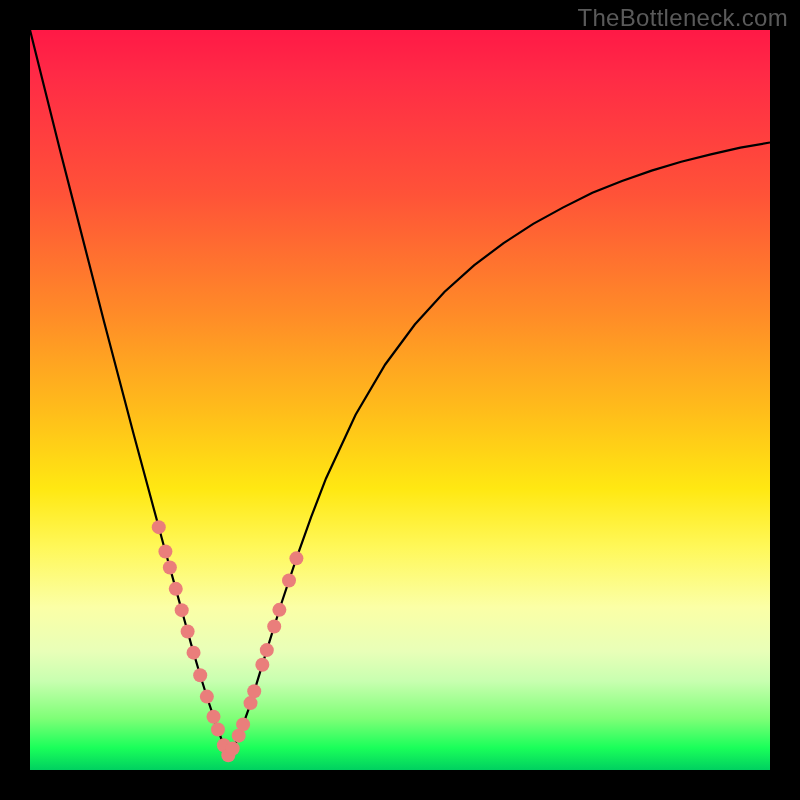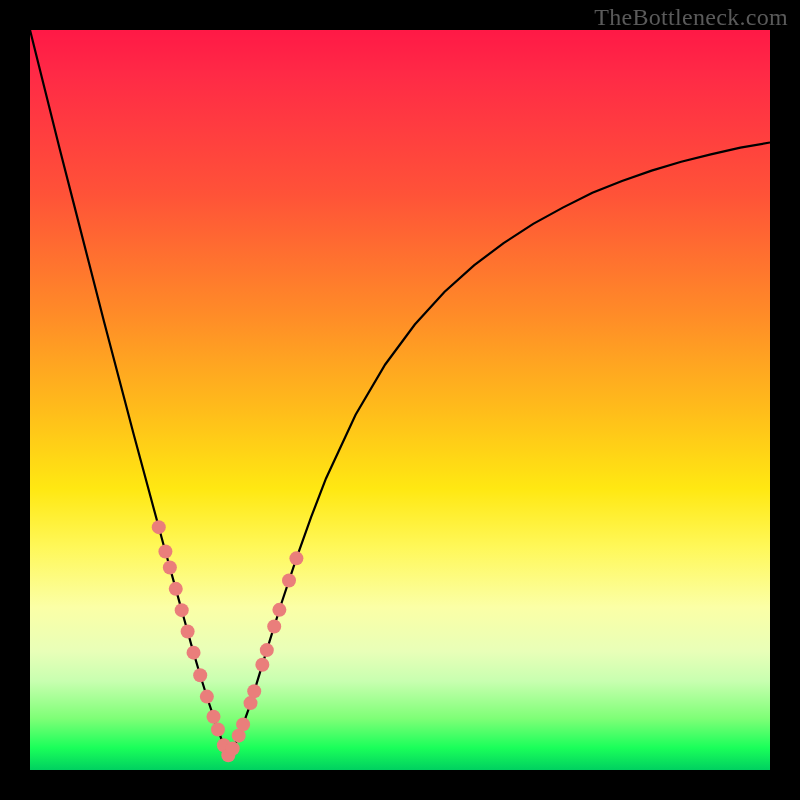--- a/index.html
+++ b/index.html
@@ -13,21 +13,21 @@
   .wrap {
     position: relative;
     width: 800px;
     height: 800px;
     background: #000;
   }
   .watermark {
     position: absolute;
     top: 4px;
     right: 12px;
-    font-family: Liberation Serif, serif;
+    font-family: Liberation Sans, sans-serif;
     font-size: 24px;
     font-weight: 500;
     color: #5a5a5a;
     letter-spacing: 0.3px;
     z-index: 10;
   }
   .plot-area {
     position: absolute;
     left: 30px;
     top: 30px;

